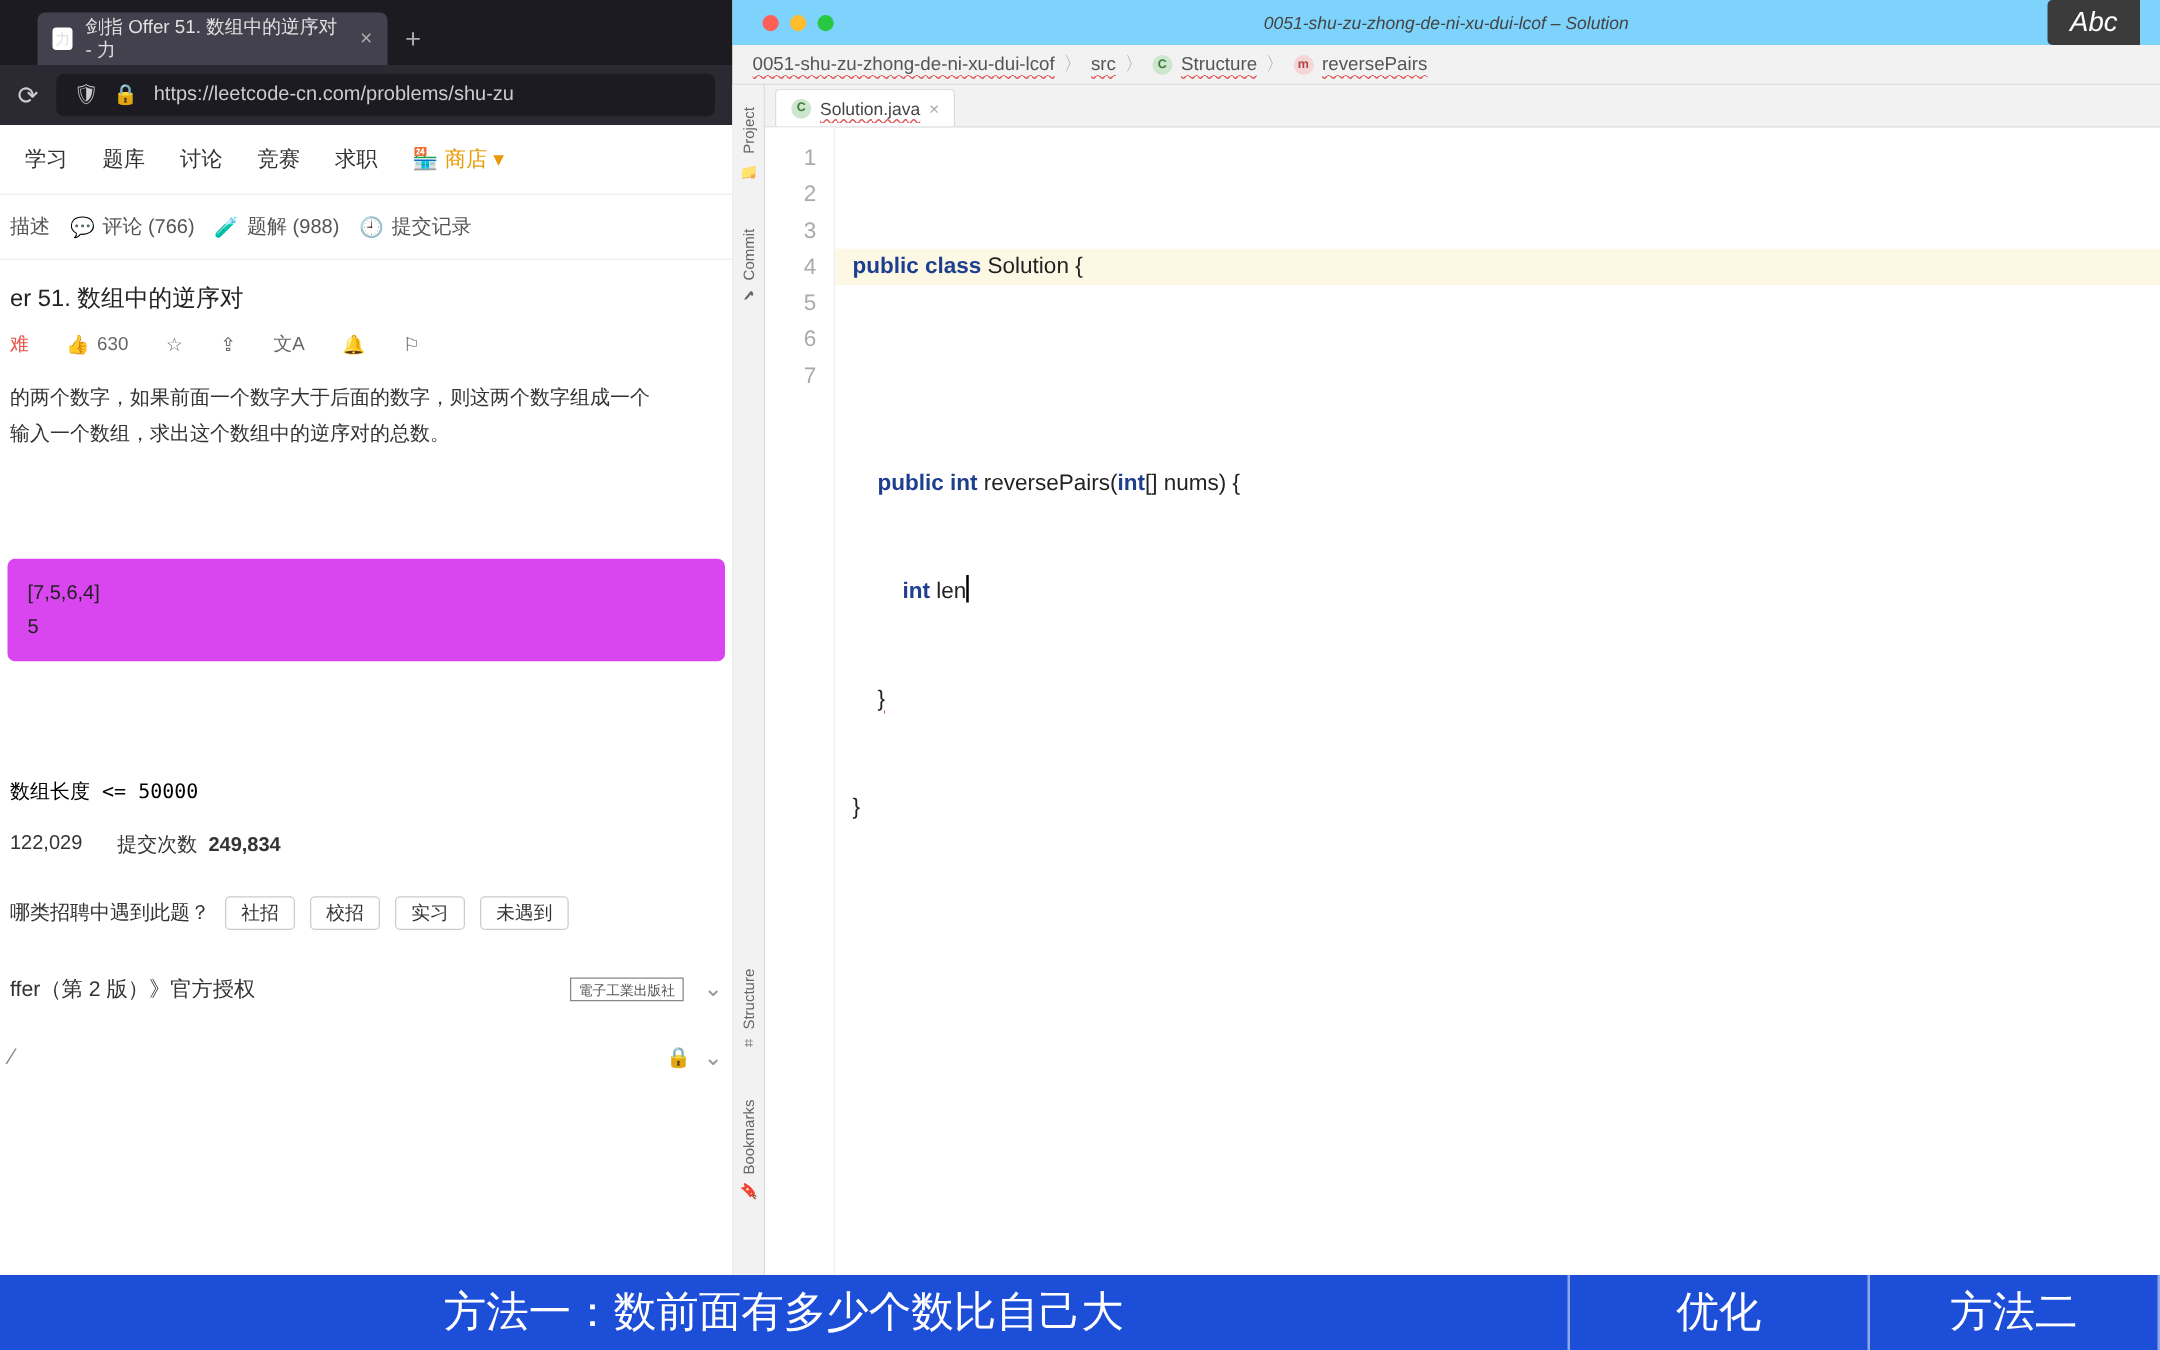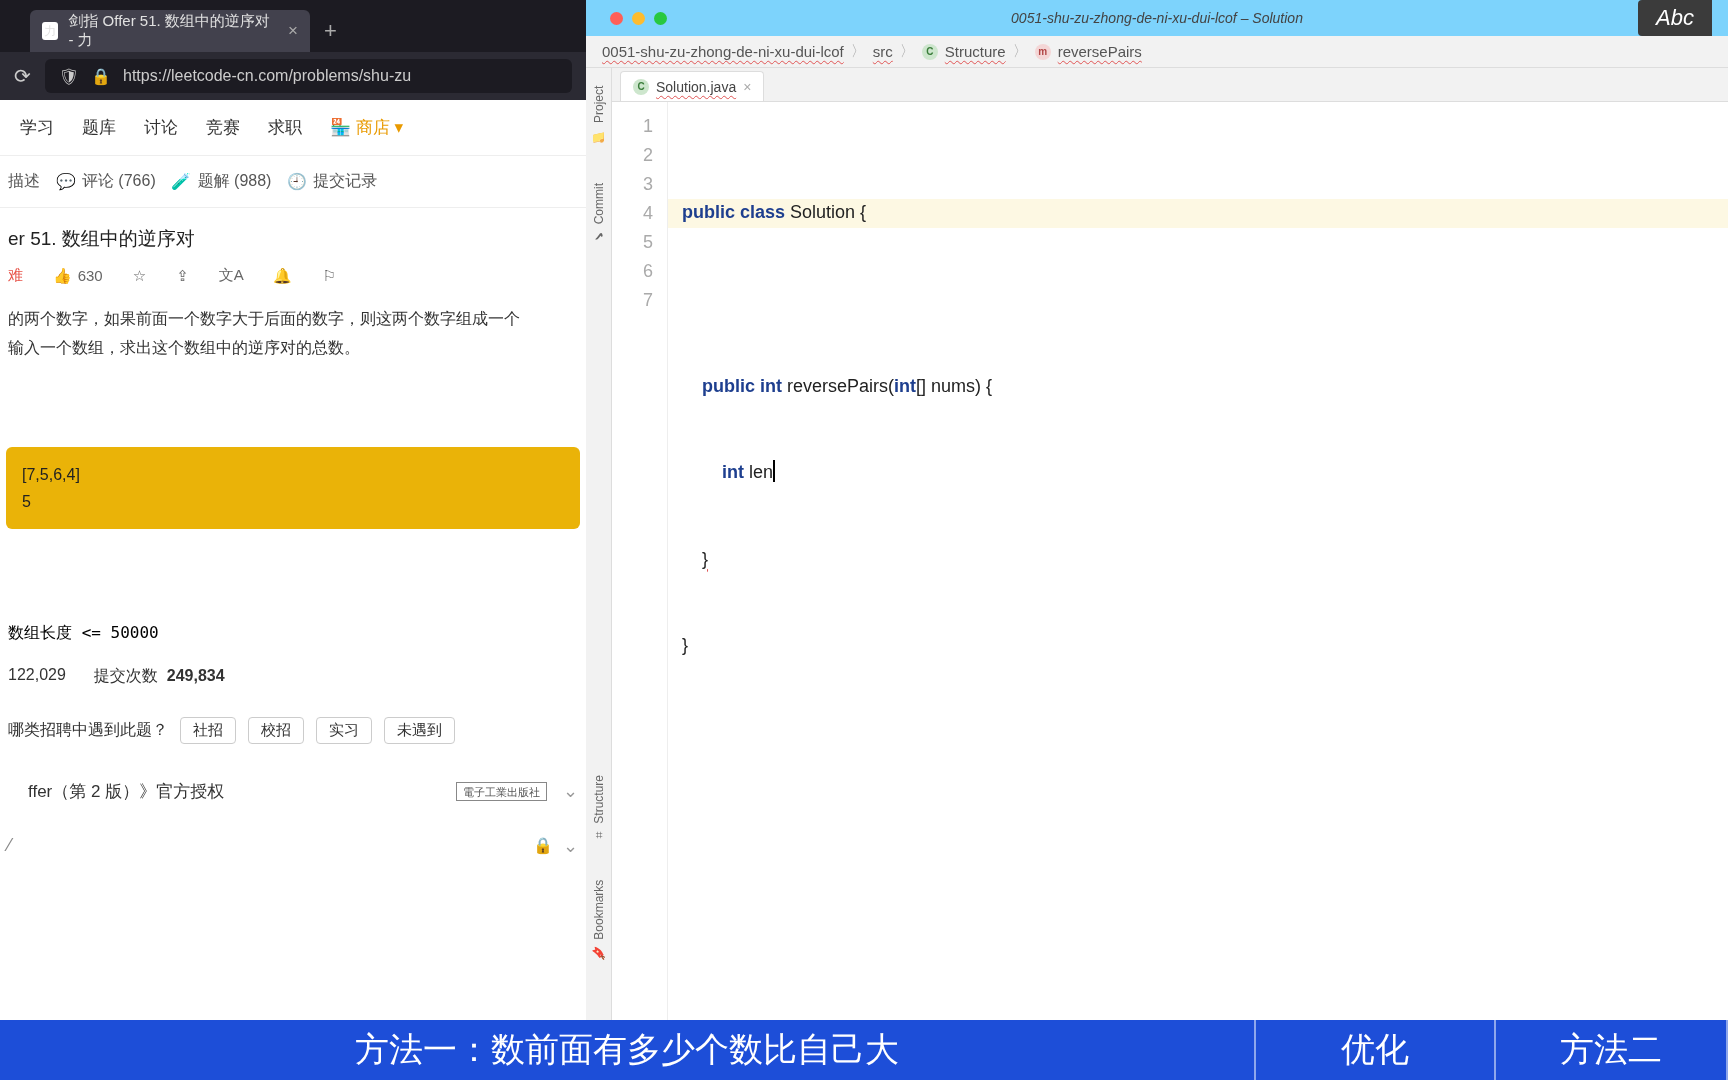--- a/index.html
+++ b/index.html
@@ -16,26 +16,26 @@
 .br-reload { color:#ccc; font-size:20px; }
 .br-url { flex:1; height:34px; background:#1c1b22; border-radius:6px; display:flex; align-items:center; gap:12px; padding:0 14px; color:#ccc; font-size:16px; }
 .lc-nav { height:56px; background:#fff; display:flex; align-items:center; gap:28px; padding:0 20px; font-size:17px; color:#333; border-bottom:1px solid #eee; }
 .lc-nav .shop { color:#e99a00; }
 .lc-tabs { height:52px; display:flex; align-items:center; gap:16px; padding:0 8px; color:#555; font-size:16px; border-bottom:1px solid #eee; }
 .lc-tabs span { display:flex; align-items:center; gap:6px; }
 .lc-title { padding:18px 8px 0; font-size:19px; font-weight:400; color:#222; }
 .lc-actions { display:flex; align-items:center; gap:30px; padding:14px 8px 20px; color:#666; font-size:15px; }
 .lc-actions span { display:flex; align-items:center; gap:6px; }
 .lc-body { padding:0 8px; font-size:16px; color:#333; line-height:1.8; }
-.lc-code { margin:14px 6px; background:#eab308; border-radius:6px; padding:14px 16px; font-family:Menlo,Consolas,monospace; font-size:16px; color:#222; line-height:1.7; }
+.lc-code { margin:14px 6px; background:#d946ef; border-radius:6px; padding:14px 16px; font-family:Menlo,Consolas,monospace; font-size:16px; color:#222; line-height:1.7; }
 .lc-limit { padding:10px 8px; font-family:Menlo,Consolas,monospace; font-size:16px; }
 .lc-stats { padding:12px 8px; font-size:16px; color:#333; display:flex; gap:28px; }
 .lc-q { padding:18px 8px; font-size:16px; color:#333; display:flex; align-items:center; gap:12px; }
 .lc-chip { border:1px solid #ccc; border-radius:4px; padding:3px 12px; font-size:15px; }
-.lc-auth { padding:18px 8px; font-size:17px; color:#333; display:flex; align-items:center;margin-left:20px; }
+.lc-auth { padding:18px 8px; font-size:17px; color:#333; display:flex; align-items:center; }
 .lc-pub { margin-left:auto; margin-right:16px; font-size:11px; color:#555; border:1px solid #888; padding:2px 6px 0; }
 .lc-expand { color:#999; font-size:18px; }
 .lc-path { padding:14px 8px; display:flex; align-items:center; gap:10px; }
 .lc-path .slash { color:#888; font-size:18px; }
 .lc-lock { margin-left:auto; color:#d9a141; font-size:16px; }
 
 
 .ide { position:absolute; left:586px; top:0; right:0; height:1020px; background:#f2f2f2; display:flex; flex-direction:column; }
 .ide-top { height:36px; background:#7dd3fc; display:flex; align-items:center; padding:0 24px; gap:10px; position:relative;font-style:italic; }
 .dots { display:flex; gap:9px; }

